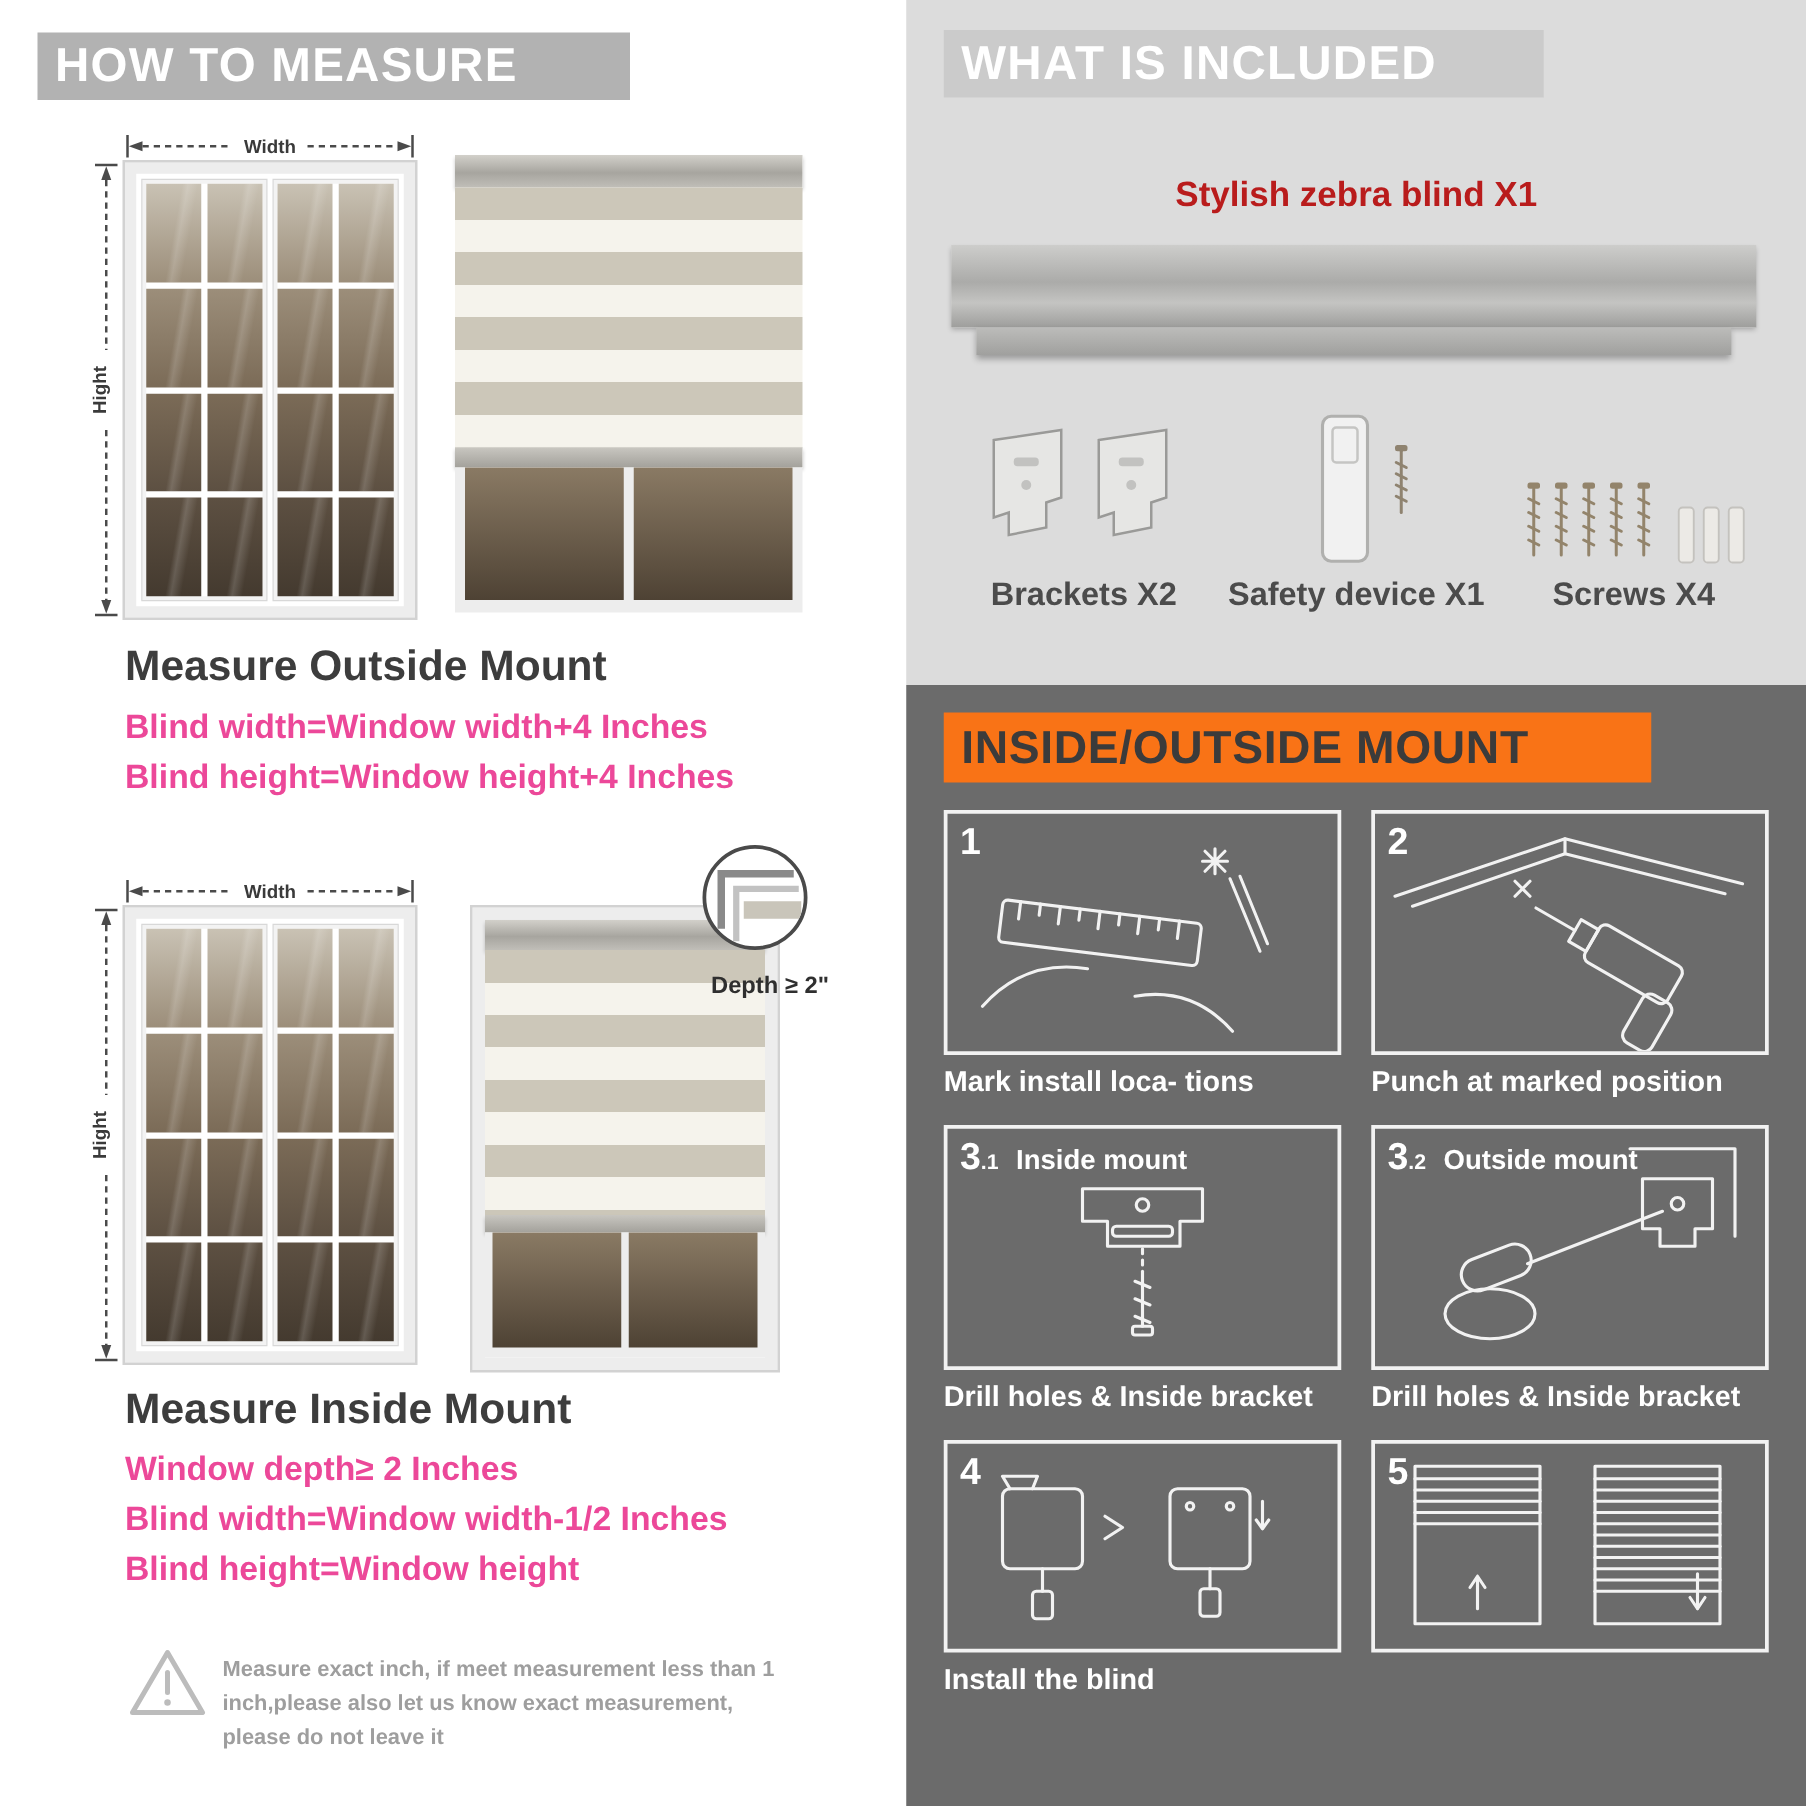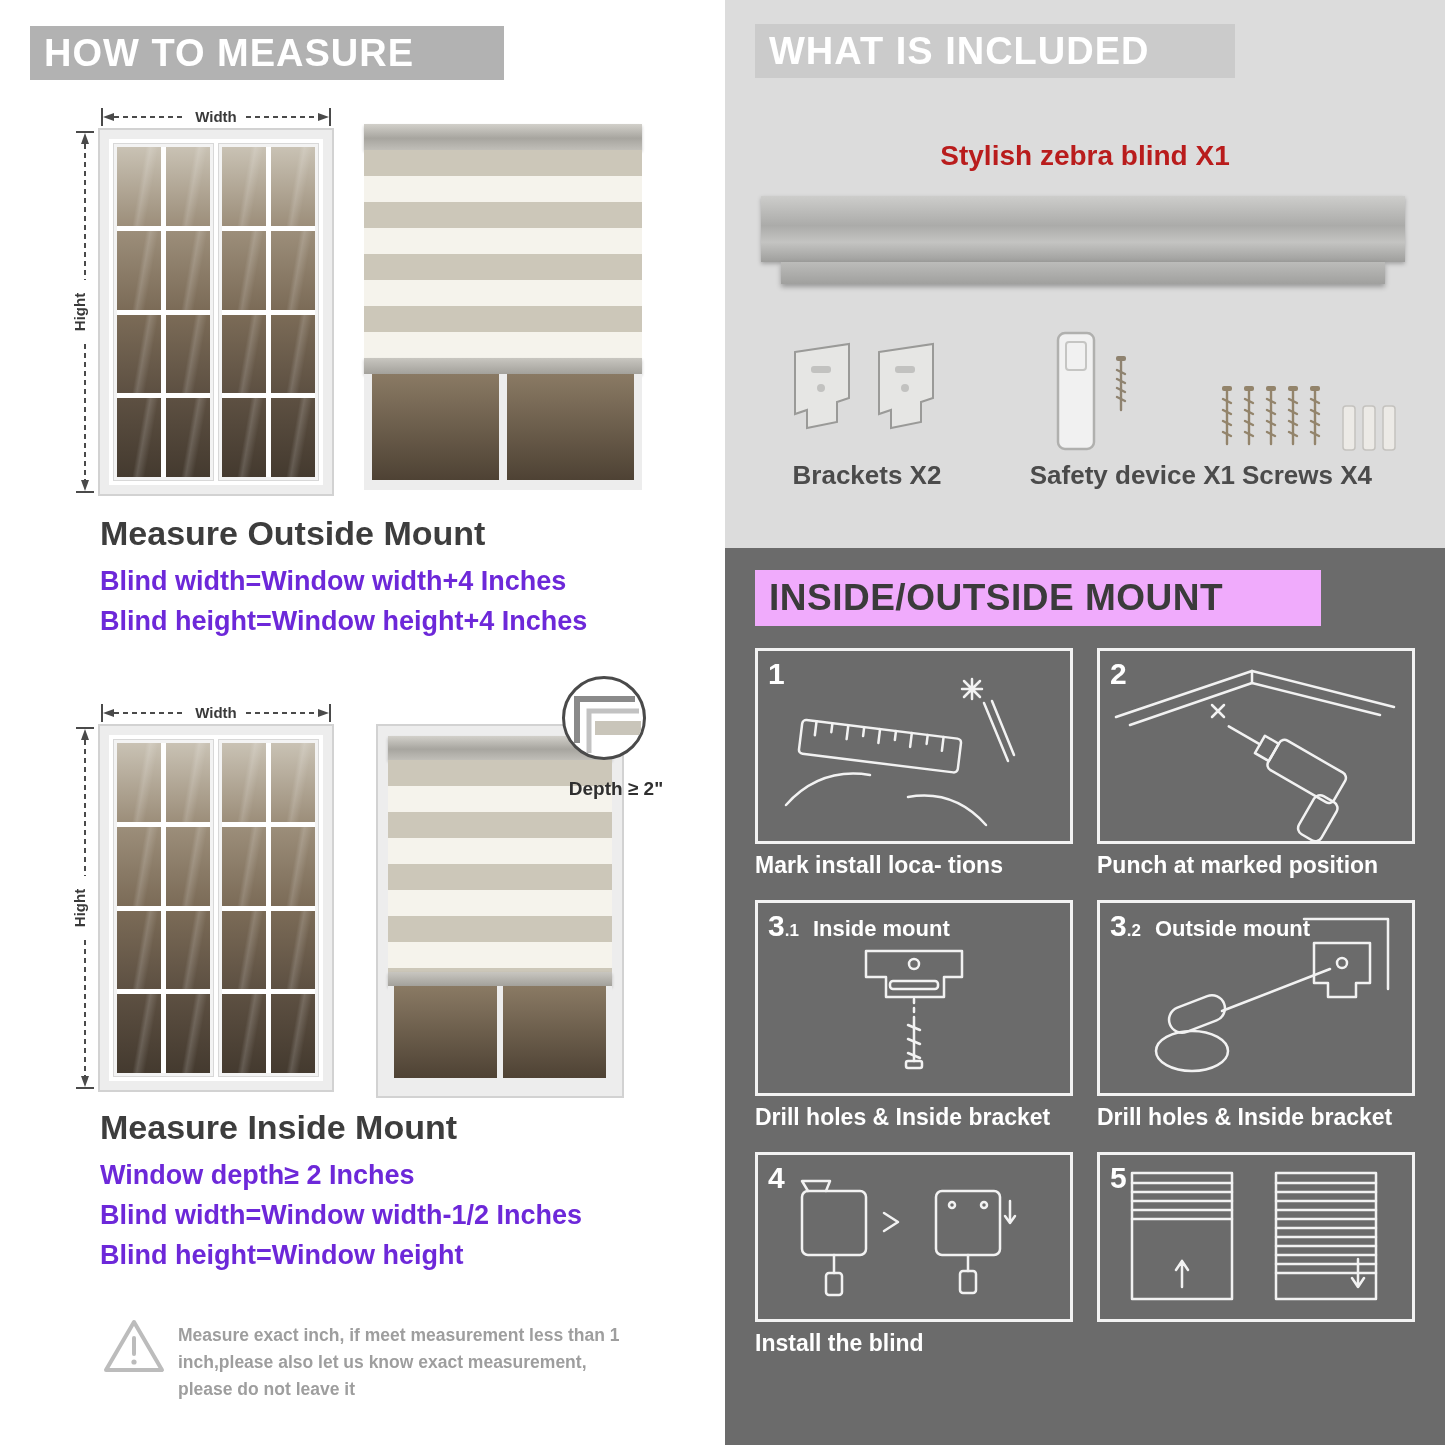--- a/index.html
+++ b/index.html
@@ -60,21 +60,21 @@
   .blind2 .glass { height:100px; background:#ededed; padding:0 6px 8px; display:flex; gap:6px; }
   .blind2 .bp { flex:1; background:linear-gradient(180deg,#8a7a64,#4e4234); }
 
   .callout {
     left:562px; top:676px; width:84px; height:84px; border-radius:50%;
     border:3px solid #4a4a4a; background:#fff; overflow:hidden; z-index:5;
   }
   .depth-label { left:556px; top:778px; width:120px; text-align:center; font-size:19px; font-weight:bold; color:#2f2f2f; }
 
   .sec-title { font-size:34px; font-weight:bold; color:#3d3d3d; }
-  .formula { font-size:27px; font-weight:bold; color:#6d28d9; }
+  .formula { font-size:27px; font-weight:bold; color:#ec4899; }
 
   .warn-text { left:178px; top:1322px; width:448px; font-size:17.5px; font-weight:600; color:#9e9e9e; line-height:1.55; }
 
   
   .right-col { left:725px; top:0; width:720px; height:1445px; }
 
   .included { position:absolute; left:0; top:0; width:720px; height:548px; background:#dcdcdc; }
   .inc-banner {
     left:30px; top:24px; width:480px; height:54px;
     background:#cbcbcb; color:#fff; font-size:38px; font-weight:bold; letter-spacing:1px;
@@ -82,21 +82,21 @@
   }
   .blind-label { left:0; top:140px; width:720px; text-align:center; font-size:28px; font-weight:bold; color:#b91c1c; }
   .headrail { left:36px; top:196px; width:644px; }
   .hr-top { height:66px; background:linear-gradient(180deg,#cdcdcb,#ababa9 45%,#c4c4c2 70%,#9e9e9c); box-shadow:0 2px 4px rgba(0,0,0,.25); }
   .hr-bottom { margin:0 20px; height:22px; background:linear-gradient(180deg,#bcbcba,#a0a09e); box-shadow:0 3px 5px rgba(0,0,0,.3); }
   .item-label { top:460px; text-align:center; font-size:26px; font-weight:bold; color:#4b4b4b; }
 
   .mount { position:absolute; left:0; top:548px; width:720px; height:897px; background:#6b6b6b; }
   .mnt-banner {
     left:30px; top:22px; width:566px; height:56px;
-    background:#f0abfc; color:#3b3b3b; font-size:37px; font-weight:bold; letter-spacing:.5px;
+    background:#f97316; color:#3b3b3b; font-size:37px; font-weight:bold; letter-spacing:.5px;
     line-height:56px; padding-left:14px;
   }
   .steps-grid {
     position:absolute; left:30px; top:100px; width:660px;
     display:grid; grid-template-columns:318px 318px; column-gap:24px;
   }
   .panel { position:relative; width:318px; height:196px; border:3px solid #f2f2f2; }
   .panel.short { height:170px; }
   .panel svg { position:absolute; inset:0; width:100%; height:100%; }
   .panel svg * { stroke:#f2f2f2; fill:none; stroke-width:2.5; stroke-linecap:round; stroke-linejoin:round; }
@@ -305,21 +305,21 @@
           </g>
       </g>
       <g fill="#eceae6" stroke="#c4c2be" stroke-width="1.5">
         <rect x="126" y="26" width="12" height="44" rx="3"></rect>
         <rect x="146" y="26" width="12" height="44" rx="3"></rect>
         <rect x="166" y="26" width="12" height="44" rx="3"></rect>
       </g>
     </svg>
 
     <div class="abs item-label" style="left:52px; width:180px;">Brackets X2</div>
-    <div class="abs item-label" style="left:260px; width:250px;text-align:right;">Safety device X1</div>
+    <div class="abs item-label" style="left:235px; width:250px;">Safety device X1</div>
     <div class="abs item-label" style="left:492px; width:180px;">Screws X4</div>
   </div>
 
   <div class="mount">
     <div class="abs mnt-banner">INSIDE/OUTSIDE MOUNT</div>
 
     <div class="steps-grid">
 
       <div>
         <div class="panel">

